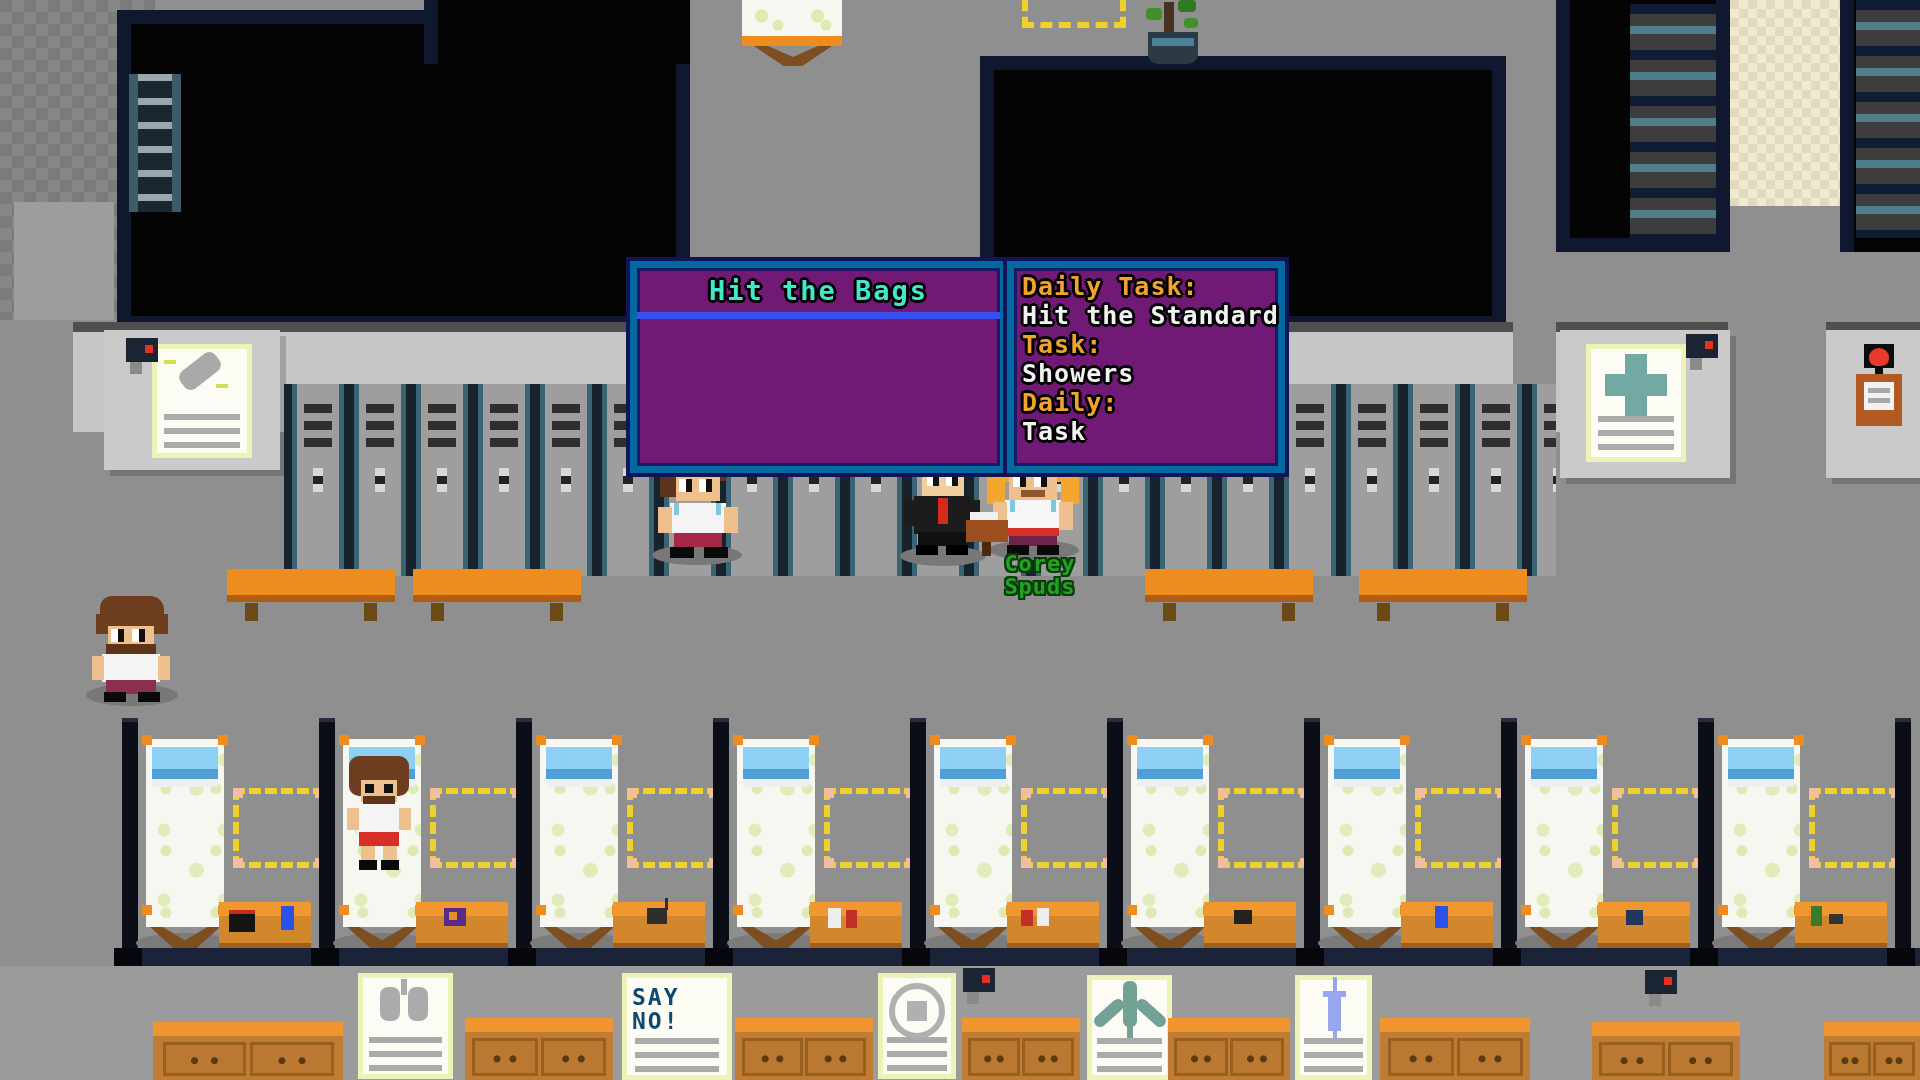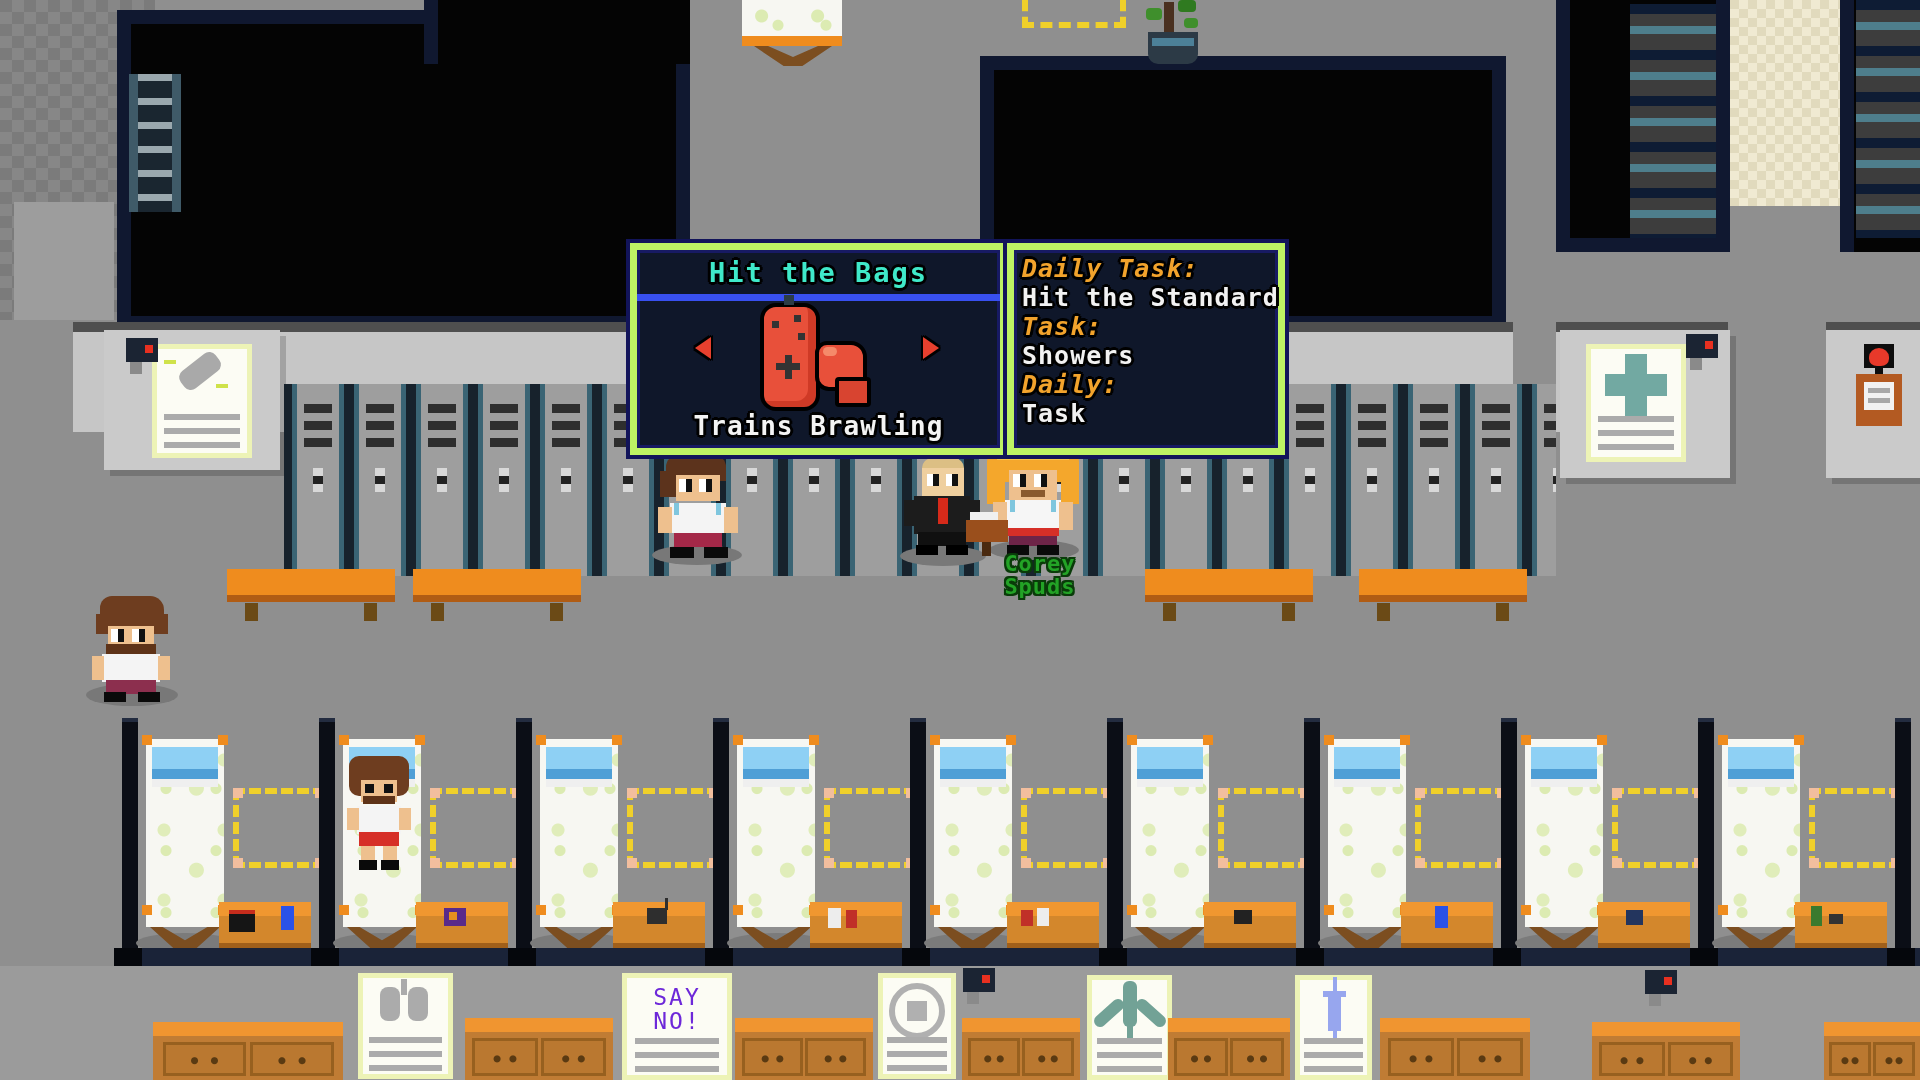--- a/index.html
+++ b/index.html
@@ -65,29 +65,29 @@
   .dresser::before,.dresser::after{content:"";position:absolute;top:6px;bottom:4px;width:44%;
       background:radial-gradient(circle at 38% 55%,#5a3a12 3px,transparent 4px),
                  radial-gradient(circle at 62% 55%,#5a3a12 3px,transparent 4px),#ba7830;
       box-shadow:inset 0 0 0 3px #97601f;}
   .dresser::before{left:5%;} .dresser::after{right:5%;}
   
   .cam{position:absolute;width:32px;height:24px;background:#1b2433;}
   .cam::before{content:"";position:absolute;right:5px;top:7px;width:8px;height:8px;background:#e83020;}
   .cam::after{content:"";position:absolute;left:4px;top:24px;width:12px;height:12px;background:#8a8a8a;}
   
-  .panel{position:absolute;background:#0f172a;border:7px solid #bef264;box-sizing:border-box;
-      box-shadow:0 0 0 4px #12145a,inset 0 0 0 3px #171a63;z-index:60;}
+  .panel{position:absolute;background:#701a75;border:7px solid #0369a1;box-sizing:border-box;
+      box-shadow:0 0 0 4px #12145a,inset 0 0 0 3px #171a63;z-index:60;margin-top:18px;}
   .panel-title{height:44px;border-bottom:7px solid #3850f0;display:flex;align-items:center;justify-content:center;
       color:#3fe9c9;font-size:27px;font-weight:bold;letter-spacing:2px;}
   .panel-body{position:relative;height:147px;}
   .o3{text-shadow:-3px 0 #000,3px 0 #000,0 -3px #000,0 3px #000,-2px -2px #000,2px -2px #000,-2px 2px #000,2px 2px #000;}
   .og{text-shadow:-2px 0 #0a3c0a,2px 0 #0a3c0a,0 -2px #0a3c0a,0 2px #0a3c0a,-2px -2px #0a3c0a,2px 2px #0a3c0a,2px -2px #0a3c0a,-2px 2px #0a3c0a;}
   .srow{font-weight:bold;font-size:25px;line-height:29px;letter-spacing:1px;white-space:nowrap;}
-  .lab{color:#f2a32c;font-style:italic;} .val{color:#f2f2f2;}
+  .lab{color:#f2a32c;} .val{color:#f2f2f2;}
   .tri-l{width:0;height:0;border:11px solid transparent;border-left:0;border-right:16px solid #e8402e;
       filter:drop-shadow(2px 0 0 #000) drop-shadow(-2px 0 0 #000) drop-shadow(0 2px 0 #000) drop-shadow(0 -2px 0 #000);}
   .tri-r{width:0;height:0;border:11px solid transparent;border-right:0;border-left:16px solid #e8402e;
       filter:drop-shadow(2px 0 0 #000) drop-shadow(-2px 0 0 #000) drop-shadow(0 2px 0 #000) drop-shadow(0 -2px 0 #000);}
   .subtitle{position:absolute;left:0;right:0;text-align:center;color:#f4f4f4;font-weight:bold;font-size:26px;letter-spacing:1px;}
   .npcname{position:absolute;left:980px;top:552px;width:120px;text-align:center;color:#23a326;
       font-weight:bold;font-size:22px;line-height:23px;letter-spacing:1px;z-index:30;}
   .char{position:absolute;z-index:20;}
 </style>
 </head>
@@ -375,21 +375,21 @@
   <div class="bottom-navy"></div>
   <div class="bottom-wall"></div>
 
   <div class="poster" style="left:358px;top:973px;width:95px;height:106px;">
     <i class="p" style="left:22px;top:14px;width:20px;height:34px;background:#ababab;border-radius:8px;"></i>
     <i class="p" style="left:50px;top:14px;width:20px;height:34px;background:#ababab;border-radius:8px;"></i>
     <i class="p" style="left:43px;top:6px;width:6px;height:16px;background:#ababab;"></i>
     <div class="plines"></div>
   </div>
   <div class="poster" style="left:622px;top:973px;width:110px;height:107px;">
-    <div class="abs" style="left:10px;top:12px;width:90px;text-align:center;color:#6d28d9;font-weight:normal;font-size:23px;line-height:24px;letter-spacing:2px;">SAY NO!</div>
+    <div class="abs" style="left:10px;top:12px;width:90px;color:#0c4a6e;font-weight:bold;font-size:23px;line-height:24px;letter-spacing:2px;">SAY NO!</div>
     <div class="plines"></div>
   </div>
   <div class="poster" style="left:878px;top:973px;width:78px;height:106px;">
     <i class="p" style="left:11px;top:10px;width:44px;height:44px;border:6px solid #b0b0b0;border-radius:50%;"></i>
     <i class="p" style="left:29px;top:28px;width:20px;height:20px;background:#b0b0b0;"></i>
     <div class="plines"></div>
   </div>
   <div class="poster" style="left:1087px;top:975px;width:85px;height:105px;">
     <i class="p" style="left:36px;top:6px;width:14px;height:46px;background:#72a296;border-radius:6px;"></i>
     <i class="p" style="left:16px;top:20px;width:12px;height:36px;background:#72a296;border-radius:6px;transform:rotate(48deg);"></i>
@@ -489,40 +489,20 @@
     <i class="p" style="left:74px;top:54px;width:14px;height:28px;background:#eec08e;"></i>
     <i class="p" style="left:22px;top:80px;width:52px;height:8px;background:#d62f28;"></i>
     <i class="p" style="left:24px;top:88px;width:48px;height:10px;background:#6e2448;"></i>
     <i class="p" style="left:22px;top:97px;width:22px;height:10px;background:#0a0a0a;"></i>
     <i class="p" style="left:52px;top:97px;width:22px;height:10px;background:#0a0a0a;"></i>
   </div>
   <div class="npcname og">Corey Spuds</div>
 
   <div class="panel" style="left:630px;top:243px;width:377px;height:212px;">
     <div class="panel-title o3">Hit the Bags</div>
-    <div class="panel-body">
-      <div class="abs tri-l" style="left:58px;top:36px;"></div>
-      <div class="abs tri-r" style="left:286px;top:36px;"></div>
-
-      <div class="abs" style="left:123px;top:2px;width:52px;height:100px;background:#e8503a;border:4px solid #000;border-radius:16px;box-shadow:inset -8px -6px 0 #cf3a26;">
-        <i class="p" style="left:20px;top:-12px;width:10px;height:10px;background:#2c3c46;"></i>
-        <i class="p" style="left:12px;top:56px;width:24px;height:7px;background:#333;"></i>
-        <i class="p" style="left:21px;top:48px;width:7px;height:24px;background:#333;"></i>
-        <i class="p" style="left:8px;top:14px;width:7px;height:7px;background:#333;"></i>
-        <i class="p" style="left:30px;top:8px;width:7px;height:7px;background:#333;"></i>
-        <i class="p" style="left:34px;top:26px;width:7px;height:7px;background:#333;"></i>
-      </div>
-
-      <div class="abs" style="left:178px;top:40px;width:60px;height:62px;">
-        <i class="p" style="left:0;top:0;width:44px;height:42px;background:#e8503a;border:4px solid #000;border-radius:12px 16px 14px 14px;"></i>
-        <i class="p" style="left:8px;top:6px;width:14px;height:9px;background:#f58a6a;border-radius:5px;"></i>
-        <i class="p" style="left:20px;top:36px;width:28px;height:22px;background:#d84430;border:4px solid #000;border-radius:4px;"></i>
-      </div>
-      <div class="subtitle o3" style="top:110px;">Trains Brawling</div>
-    </div>
   </div>
 
   <div class="panel" style="left:1007px;top:243px;width:278px;height:212px;">
     <div class="abs" style="left:8px;top:4px;">
       <div class="srow lab o3">Daily Task:</div>
       <div class="srow val o3">Hit the Standard</div>
       <div class="srow lab o3">Task:</div>
       <div class="srow val o3">Showers</div>
       <div class="srow lab o3">Daily:</div>
       <div class="srow val o3">Task</div>

